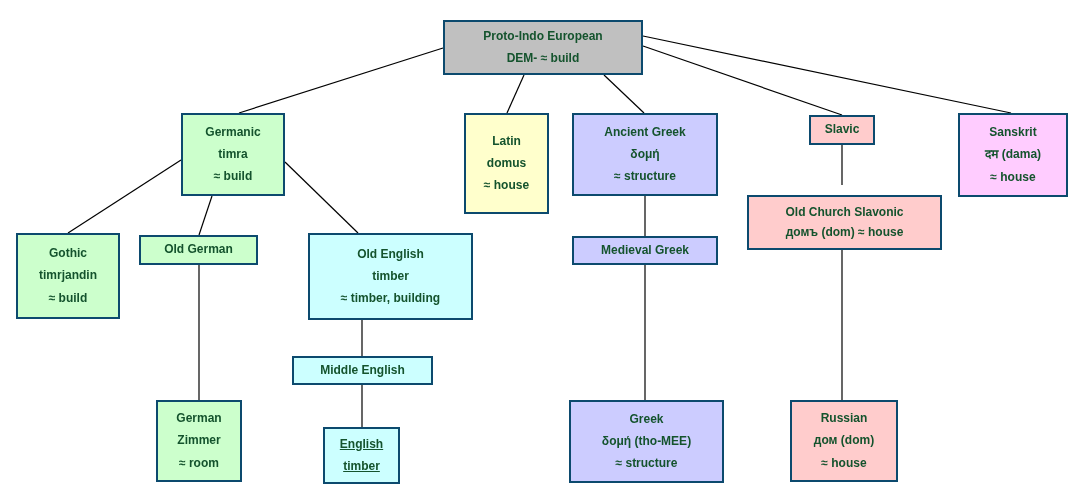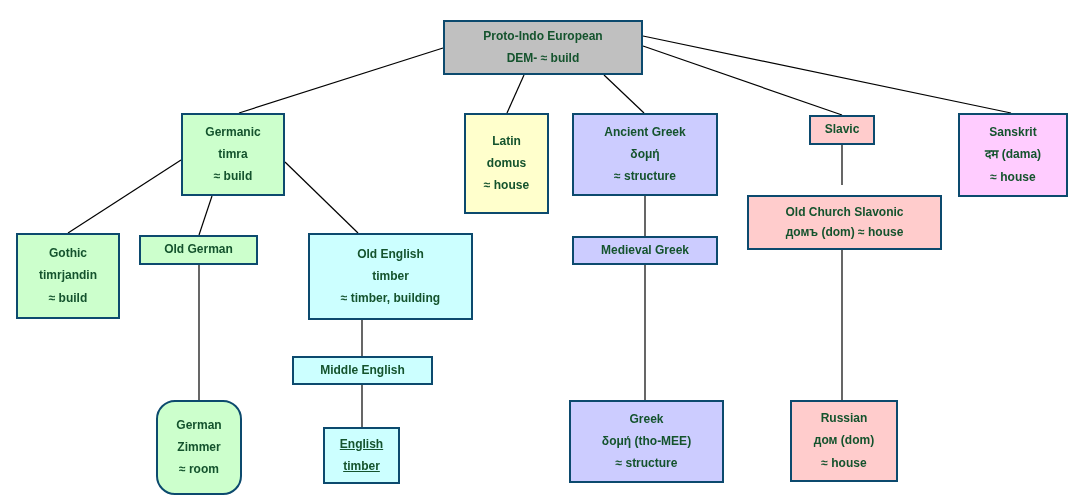--- a/index.html
+++ b/index.html
@@ -44,21 +44,21 @@
   .n-latin          { left: 464px; top: 113px; width: 85px;  height: 101px; }
   .n-ancient-greek  { left: 572px; top: 113px; width: 146px; height: 83px; }
   .n-slavic         { left: 809px; top: 115px; width: 66px;  height: 30px; justify-content: center; }
   .n-sanskrit       { left: 958px; top: 113px; width: 110px; height: 84px; }
   .n-gothic         { left: 16px;  top: 233px; width: 104px; height: 86px; }
   .n-old-german     { left: 139px; top: 235px; width: 119px; height: 30px; }
   .n-old-english    { left: 283px; top: 233px; width: 165px; height: 87px; margin-left: 25px; }
   .n-ocs            { left: 747px; top: 195px; width: 195px; height: 55px; row-gap: 6px; }
   .n-medieval-greek { left: 572px; top: 236px; width: 146px; height: 29px; }
   .n-middle-english { left: 292px; top: 356px; width: 141px; height: 29px; }
-  .n-german         { left: 156px; top: 400px; width: 86px;  height: 95px; border-radius: 19px; }
+  .n-german         { left: 156px; top: 400px; width: 86px;  height: 82px; }
   .n-english        { left: 323px; top: 427px; width: 77px;  height: 57px; }
   .n-greek          { left: 569px; top: 400px; width: 155px; height: 83px; text-align: right; }
   .n-russian        { left: 790px; top: 400px; width: 108px; height: 82px; }
 </style>
 </head>
 <body>
 
 <div id="canvas">
 
   <svg id="edges" viewBox="0 0 1088 501" xmlns="http://www.w3.org/2000/svg">

